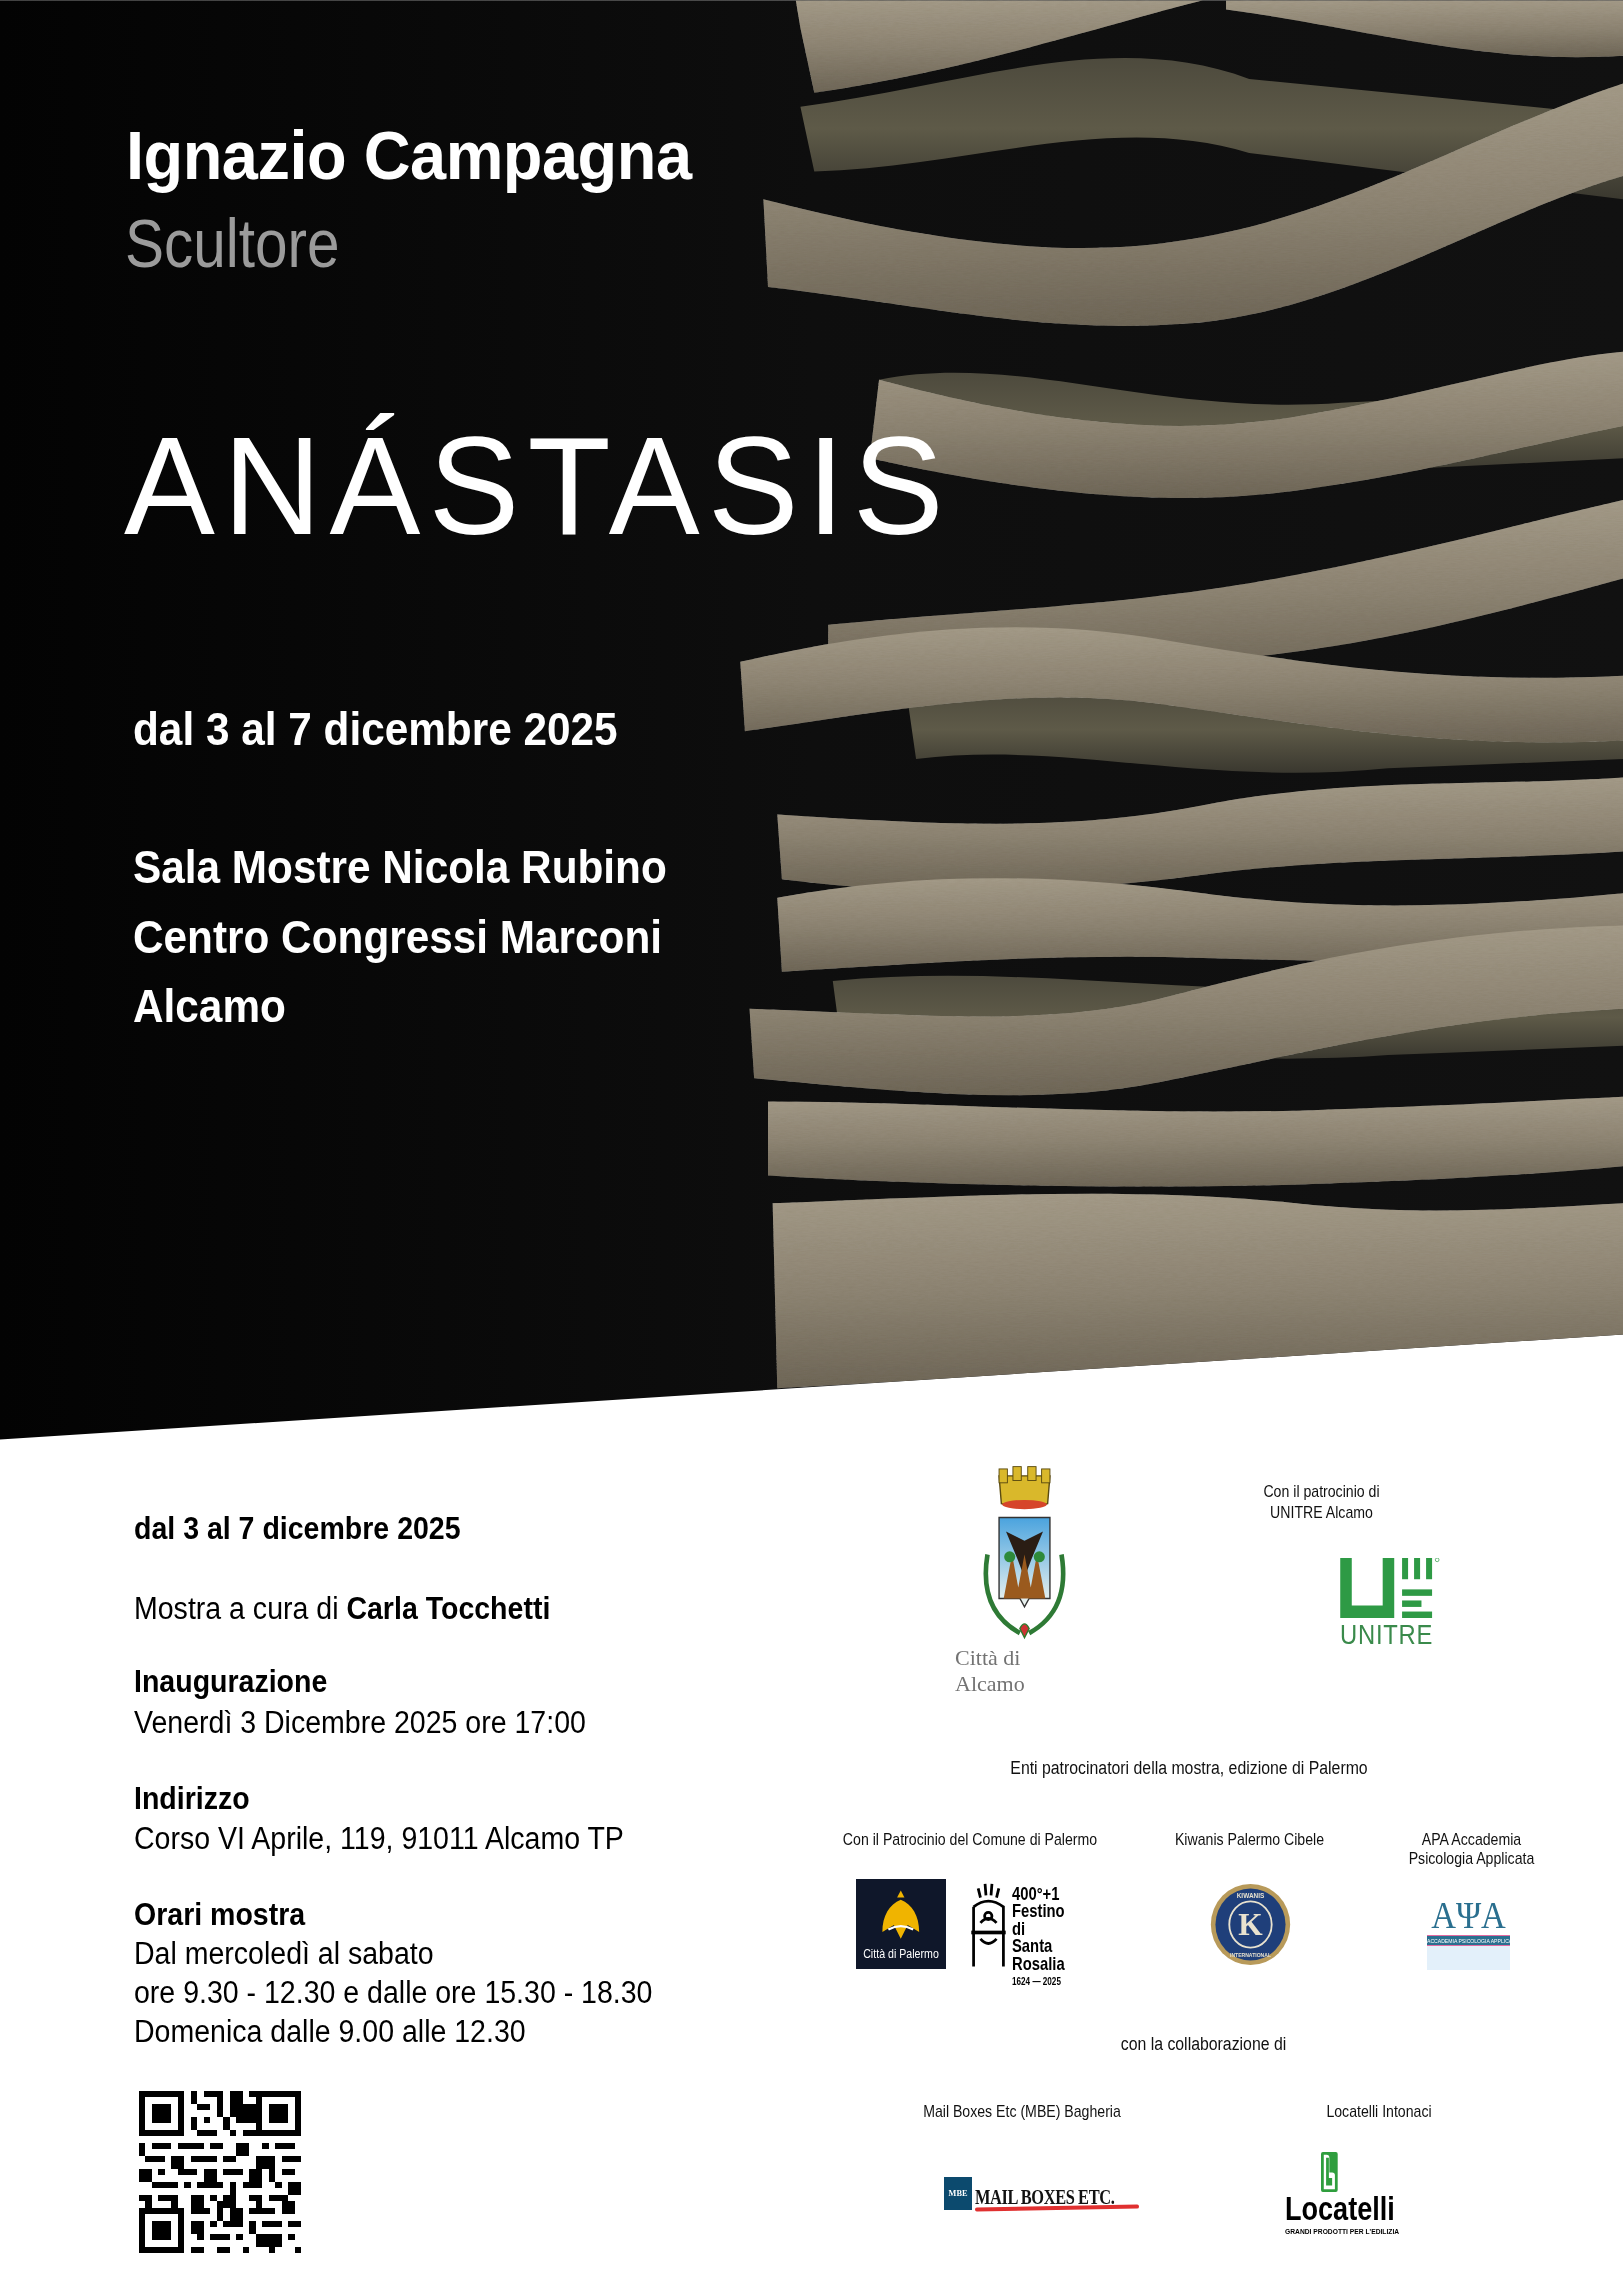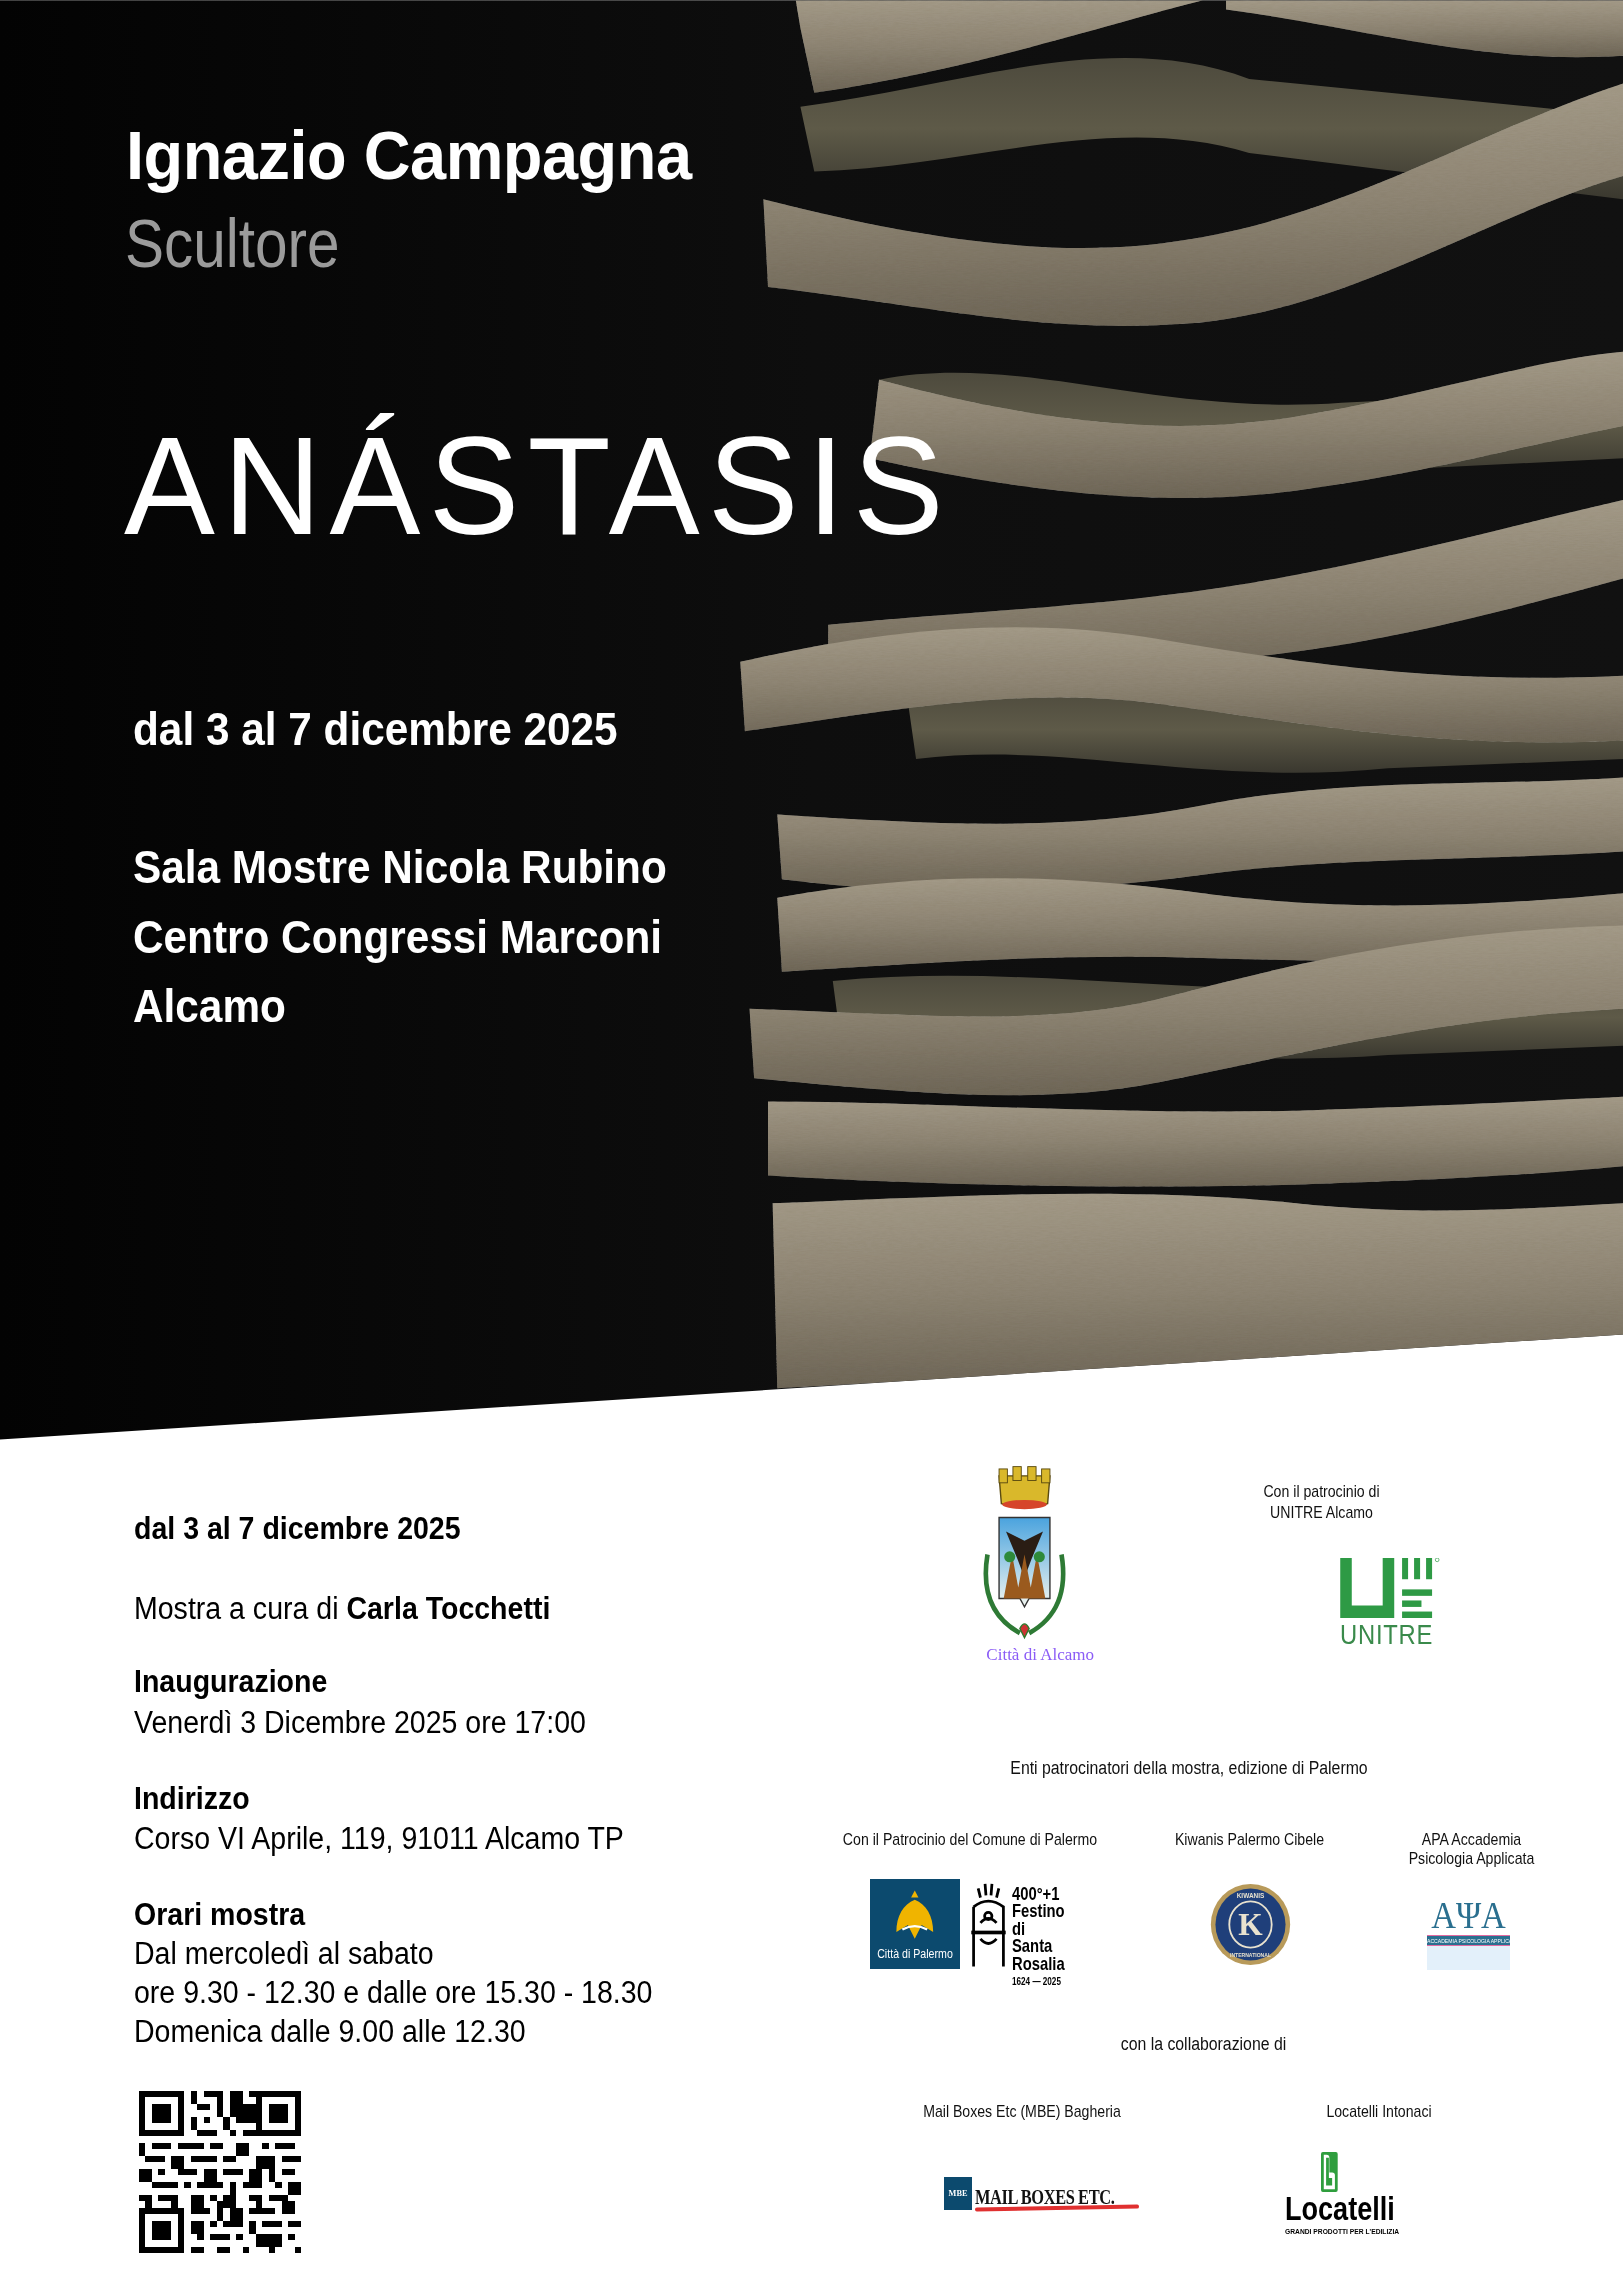--- a/index.html
+++ b/index.html
@@ -138,21 +138,21 @@
       <path d="M95 120 h110 v175 h-45 l-10 18 l-10 -18 h-45 z" fill="url(#sky)" stroke="#333" stroke-width="3"></path>
       <path d="M150 170 l-40 -20 l25 60 l15 40 l15 -40 l25 -60 z" fill="#2a1d14"></path>
       <path d="M105 295 l18 -95 l18 95 z M132 295 l18 -95 l18 95 z M159 295 l18 -95 l18 95 z" fill="#9a5a1e"></path>
       <circle cx="118" cy="205" r="12" fill="#2e8a3a"></circle>
         <circle cx="182" cy="205" r="12" fill="#2e8a3a"></circle>
 
       <path d="M70 200 q-20 120 70 170" fill="none" stroke="#2e7a35" stroke-width="10"></path>
       <path d="M230 200 q20 120 -70 170" fill="none" stroke="#2e7a35" stroke-width="10"></path>
       <path d="M140 360 q10 -20 20 0 l-10 20 z" fill="#c33" stroke="#2a7a2a" stroke-width="3"></path>
     </svg>
-    <div class="abs" style="left:0; top:183px; width:139px; text-align:right; font-family:'Liberation Serif', serif; font-size:17px; color:#8b5cf6;">Città di Alcamo</div>
+    <div class="abs" style="left:0; top:183px; width:139px; text-align:left; font-family:'Liberation Serif', serif; font-size:22px; color:#737373;">Città di Alcamo</div>
   </div>
 
   <div class="abs small" style="left:1245px; top:1483px; width:153px;">Con il patrocinio di</div>
   <div class="abs small" style="left:1245px; top:1504px; width:153px;">UNITRE Alcamo</div>
   <div class="logo" style="left:1340px; top:1558px; width:102px; height:88px;">
     <svg width="102" height="60" viewBox="0 0 220 130">
       <path d="M0 0h25v103h67V0h25v130H0z" fill="#2e9a45"></path>
       <rect x="134" y="0" width="13" height="46" fill="#2e9a45"></rect>
       <rect x="160" y="0" width="13" height="46" fill="#2e9a45"></rect>
       <rect x="186" y="0" width="13" height="46" fill="#2e9a45"></rect>
@@ -164,21 +164,21 @@
     <div class="abs" style="left:0; top:61px; width:93px; font-size:28px; color:#3a8a4b; letter-spacing:0.9px; transform:scaleX(0.85); transform-origin:left;">UNITRE</div>
   </div>
 
   <div class="abs small" style="left:851px; top:1758px; width:676px; font-size:17.6px;">Enti patrocinatori della mostra, edizione di Palermo</div>
 
   <div class="abs small" style="left:824px; top:1831px; width:292px;">Con il Patrocinio del Comune di Palermo</div>
   <div class="abs small" style="left:1157px; top:1831px; width:185px;">Kiwanis Palermo Cibele</div>
   <div class="abs small" style="left:1379px; top:1831px; width:185px;">APA Accademia</div>
   <div class="abs small" style="left:1379px; top:1850px; width:185px;">Psicologia Applicata</div>
 
-  <div class="logo" style="left:856px; top:1879px; width:90px; height:90px; background:#0c4a6e;margin-left:14px;">
+  <div class="logo" style="left:856px; top:1879px; width:90px; height:90px; background:#0f172a;">
     <svg width="90" height="69" viewBox="0 0 195 150">
       <path d="M97 25 l-8 15 h16 z" fill="#f0b400"></path>
       <path d="M97 45 c-25 10 -40 35 -40 70 l25 -15 l15 30 l15 -30 l25 15 c0 -35 -15 -60 -40 -70 z" fill="#f0b400"></path>
       <path d="M70 110 q27 -15 54 0" fill="none" stroke="#fff" stroke-width="5"></path>
     </svg>
     <div class="abs" style="left:0; top:68px; width:90px; text-align:center; font-size:12.5px; color:#fff; transform:scaleX(0.85);">Città di Palermo</div>
   </div>
 
   <div class="logo" style="left:969px; top:1879px; width:102px; height:90px;font-weight:bold;">
     <svg width="39" height="90" viewBox="0 0 85 195">

